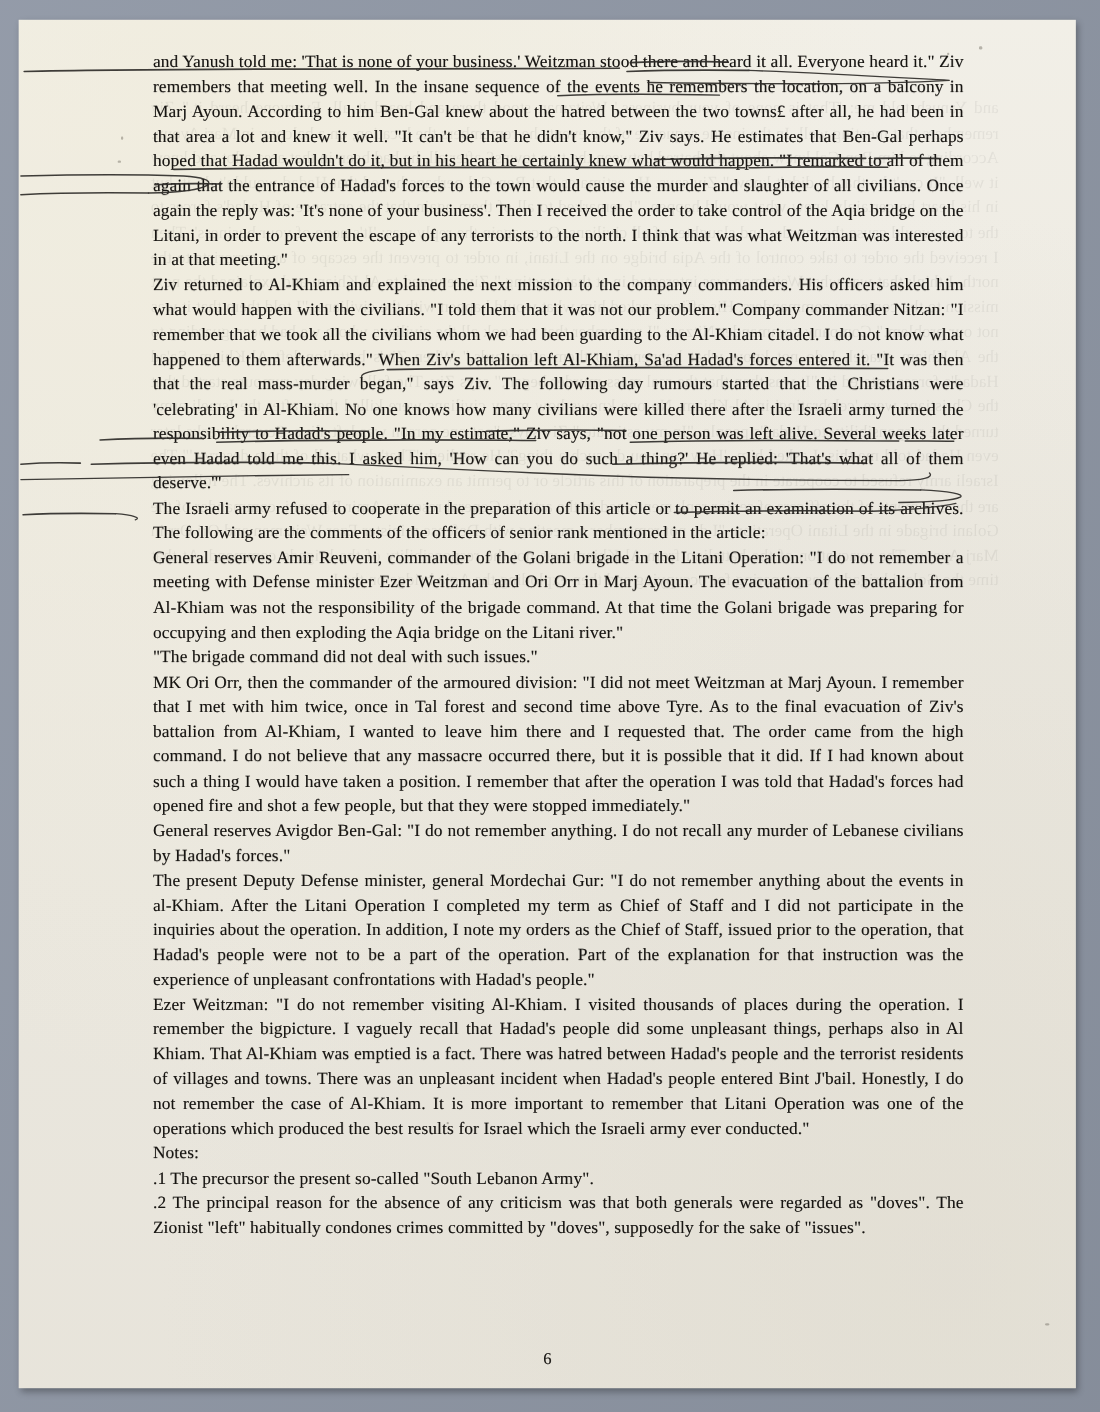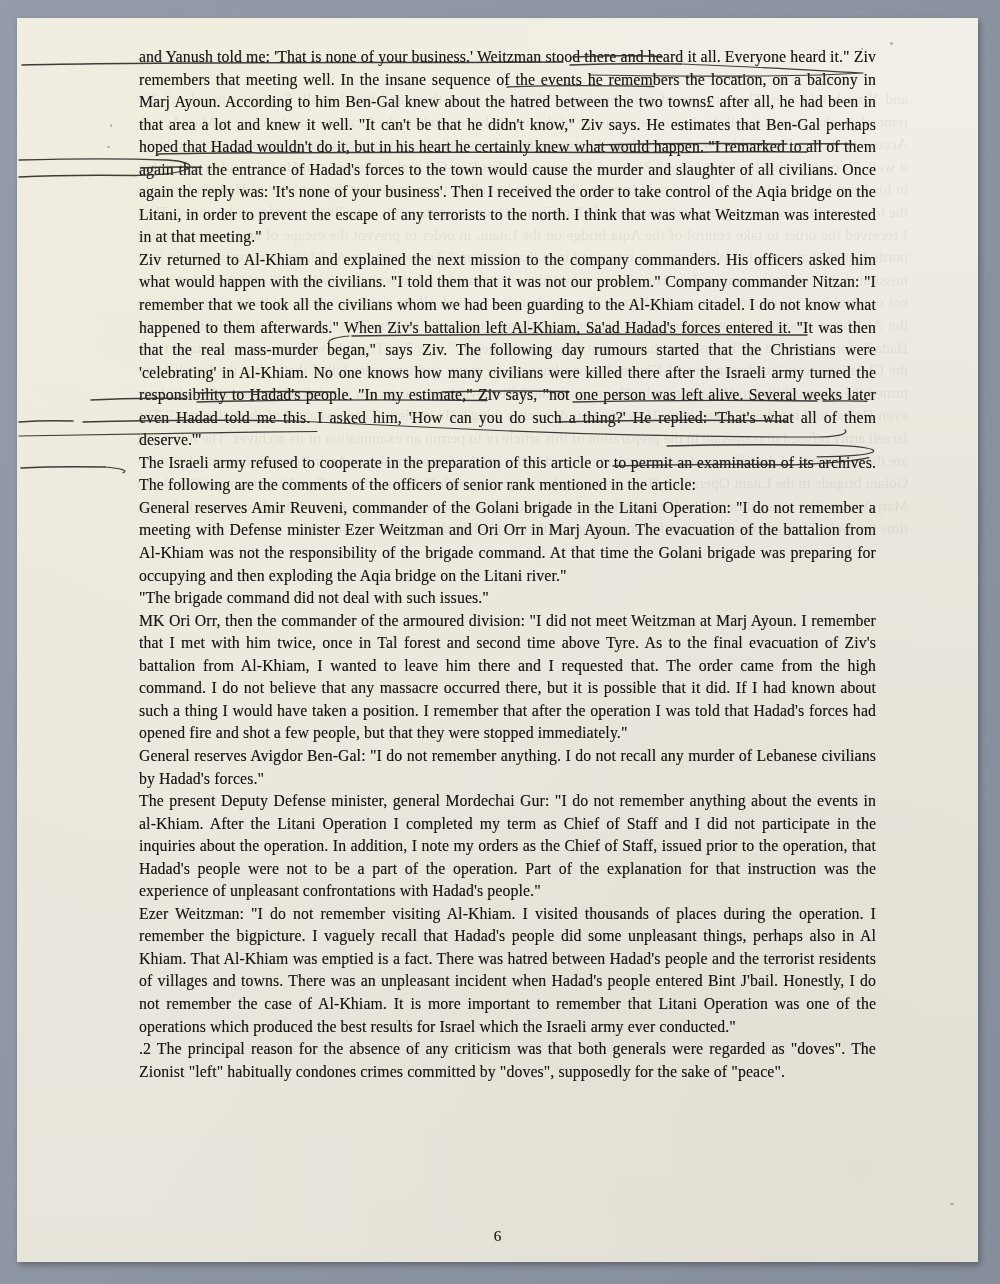--- a/index.html
+++ b/index.html
@@ -132,21 +132,23 @@
     <p class="ink">and Yanush told me: 'That is none of your business.' Weitzman stood there and heard it all. Everyone heard it." Ziv remembers that meeting well. In the insane sequence of the events he remembers the location, on a balcony in Marj Ayoun. According to him Ben-Gal knew about the hatred between the two towns£ after all, he had been in that area a lot and knew it well. "It can't be that he didn't know," Ziv says. He estimates that Ben-Gal perhaps hoped that Hadad wouldn't do it, but in his heart he certainly knew what would happen. "I remarked to all of them again that the entrance of Hadad's forces to the town would cause the murder and slaughter of all civilians. Once again the reply was: 'It's none of your business'. Then I received the order to take control of the Aqia bridge on the Litani, in order to prevent the escape of any terrorists to the north. I think that was what Weitzman was interested in at that meeting."</p>
     <p class="ink ind">Ziv returned to Al-Khiam and explained the next mission to the company commanders. His officers asked him what would happen with the civilians. "I told them that it was not our problem." Company commander Nitzan: "I remember that we took all the civilians whom we had been guarding to the Al-Khiam citadel. I do not know what happened to them afterwards." When Ziv's battalion left Al-Khiam, Sa'ad Hadad's forces entered it. "It was then that the real mass-murder began," says Ziv. The following day rumours started that the Christians were 'celebrating' in Al-Khiam. No one knows how many civilians were killed there after the Israeli army turned the responsibility to Hadad's people. "In my estimate," Ziv says, "not one person was left alive. Several weeks later even Hadad told me this. I asked him, 'How can you do such a thing?' He replied: 'That's what all of them deserve.'"</p>
     <p class="ink ind">The Israeli army refused to cooperate in the preparation of this article or to permit an examination of its archives. The following are the comments of the officers of senior rank mentioned in the article:</p>
     <p class="ink">General reserves Amir Reuveni, commander of the Golani brigade in the Litani Operation: "I do not remember a meeting with Defense minister Ezer Weitzman and Ori Orr in Marj Ayoun. The evacuation of the battalion from Al-Khiam was not the responsibility of the brigade command. At that time the Golani brigade was preparing for occupying and then exploding the Aqia bridge on the Litani river."</p>
     <p class="ink">"The brigade command did not deal with such issues."</p>
     <p class="ink ind">MK Ori Orr, then the commander of the armoured division: "I did not meet Weitzman at Marj Ayoun. I remember that I met with him twice, once in Tal forest and second time above Tyre. As to the final evacuation of Ziv's battalion from Al-Khiam, I wanted to leave him there and I requested that. The order came from the high command. I do not believe that any massacre occurred there, but it is possible that it did. If I had known about such a thing I would have taken a position. I remember that after the operation I was told that Hadad's forces had opened fire and shot a few people, but that they were stopped immediately."</p>
     <p class="ink ind">General reserves Avigdor Ben-Gal: "I do not remember anything. I do not recall any murder of Lebanese civilians by Hadad's forces."</p>
     <p class="ink ind">The present Deputy Defense minister, general Mordechai Gur: "I do not remember anything about the events in al-Khiam. After the Litani Operation I completed my term as Chief of Staff and I did not participate in the inquiries about the operation. In addition, I note my orders as the Chief of Staff, issued prior to the operation, that Hadad's people were not to be a part of the operation. Part of the explanation for that instruction was the experience of unpleasant confrontations with Hadad's people."</p>
     <p class="ink ind">Ezer Weitzman: "I do not remember visiting Al-Khiam. I visited thousands of places during the operation. I remember the bigpicture. I vaguely recall that Hadad's people did some unpleasant things, perhaps also in Al Khiam. That Al-Khiam was emptied is a fact. There was hatred between Hadad's people and the terrorist residents of villages and towns. There was an unpleasant incident when Hadad's people entered Bint J'bail. Honestly, I do not remember the case of Al-Khiam. It is more important to remember that Litani Operation was one of the operations which produced the best results for Israel which the Israeli army ever conducted."</p>
 
-    <p class="ink">.2 The principal reason for the absence of any criticism was that both generals were regarded as "doves". The Zionist "left" habitually condones crimes committed by "doves", supposedly   for the sake of "peace".</p>
+    <p class="ink gap">Notes:</p>
+    <p class="ink">.1 The precursor the present so-called "South Lebanon Army".</p>
+    <p class="ink">.2 The principal reason for the absence of any criticism was that both generals were regarded as "doves". The Zionist "left" habitually condones crimes committed by "doves", supposedly   for the sake of "issues".</p>
   </div>
 
   <svg id="annotations" viewBox="0 0 961 1244">
     <g fill="none" stroke="#2f2d2a" stroke-linecap="round" stroke-linejoin="round" opacity="0.92">
 
       <path d="M5 47 C 120 44, 330 45, 546 44" stroke-width="1.5"></path>
 
       <path d="M556 39 C 586 37.5, 618 37.5, 645 38.5" stroke-width="1.6"></path>
 
       <path d="M553 47 C 590 45.5, 630 45.5, 664 46" stroke-width="1.5"></path>

